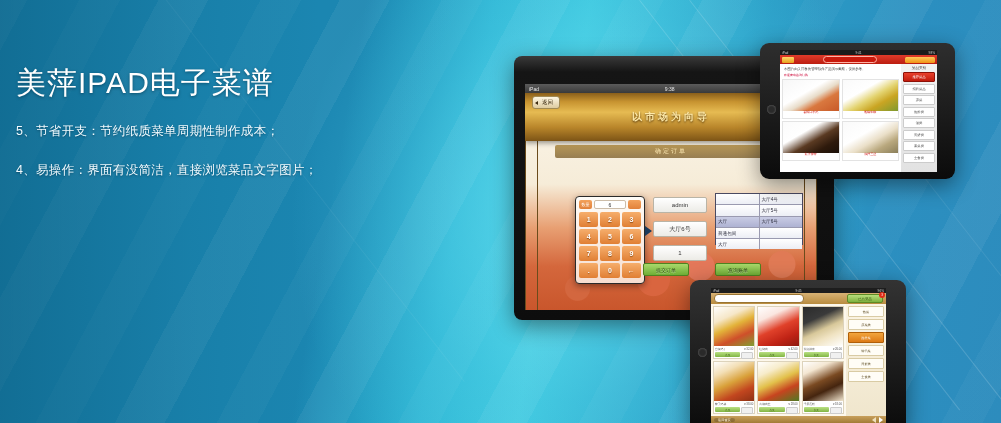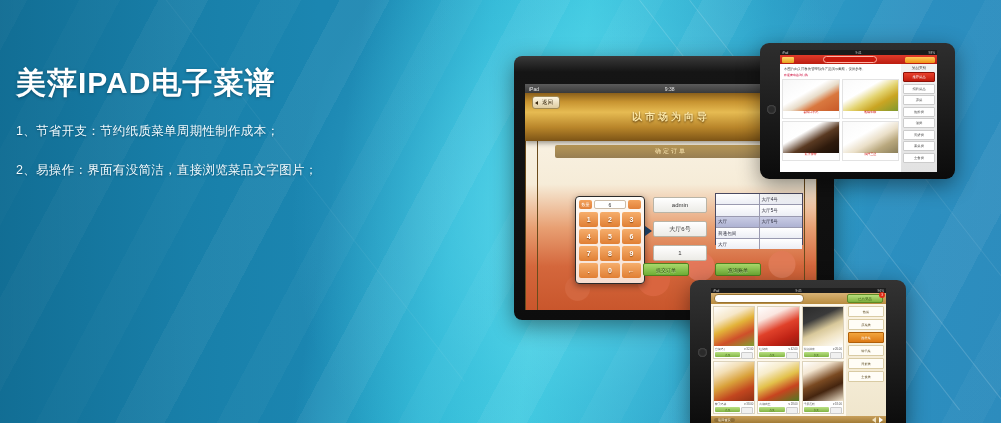--- a/index.html
+++ b/index.html
@@ -25,21 +25,21 @@
   .diag-line{position:absolute;background:rgba(255,255,255,.16);height:1px;transform-origin:0 0;}
   .dl1{left:640px;top:0;width:520px;transform:rotate(52deg);}
   .dl2{left:690px;top:0;width:520px;transform:rotate(52deg);}
   .dl3{left:880px;top:120px;width:430px;transform:rotate(52deg);opacity:.5;}
   .dl4{left:120px;top:-60px;width:560px;transform:rotate(52deg);opacity:.35;}
   .dark-left{position:absolute;left:0;top:0;width:320px;height:423px;
     background:linear-gradient(90deg,rgba(10,90,125,.55) 0%,rgba(10,90,125,.15) 60%,rgba(0,0,0,0) 100%);}
 
   
   .copy{position:absolute;left:16px;top:66px;width:430px;z-index:6;}
-  .headline{font-size:30px;font-weight:bold;color:#ffffff;letter-spacing:1px;
+  .headline{font-size:30px;font-weight:normal;color:#ffffff;letter-spacing:1px;
     text-shadow:0 1px 3px rgba(0,40,60,.55);margin:0 0 26px 0;line-height:1.1;}
   .bullet{font-size:12.5px;color:#f2fbff;line-height:1;margin:0 0 26px 0;
     text-shadow:0 1px 2px rgba(0,40,60,.5);letter-spacing:.3px;}
 
   
   .device{position:absolute;background:#111;border-radius:10px;
     box-shadow:0 6px 22px rgba(0,0,0,.45);}
   .home-btn{position:absolute;border-radius:50%;background:#2a2a2a;
     box-shadow:inset 0 0 2px rgba(255,255,255,.35);}
 
@@ -190,22 +190,22 @@
   <div class="bg-glow"></div>
   <div class="stripes"></div>
   <div class="diag-line dl1"></div>
   <div class="diag-line dl2"></div>
   <div class="diag-line dl3"></div>
   <div class="diag-line dl4"></div>
   <div class="dark-left"></div>
 
   <div class="copy">
     <h1 class="headline">美萍IPAD电子菜谱</h1>
-    <p class="bullet">1、节省开支：节约纸质菜单周期性制作成本；</p>
-    <p class="bullet">2、易操作：界面有没简洁，直接浏览菜品文字图片；</p>
+    <p class="bullet">5、节省开支：节约纸质菜单周期性制作成本；</p>
+    <p class="bullet">4、易操作：界面有没简洁，直接浏览菜品文字图片；</p>
   </div>
 
   <div class="device main-dev">
     <div class="screenwrap">
 
       <div class="mstatus">
         <span>iPad</span>
         <span>9:38</span>
         <span>100%</span>
       </div>

